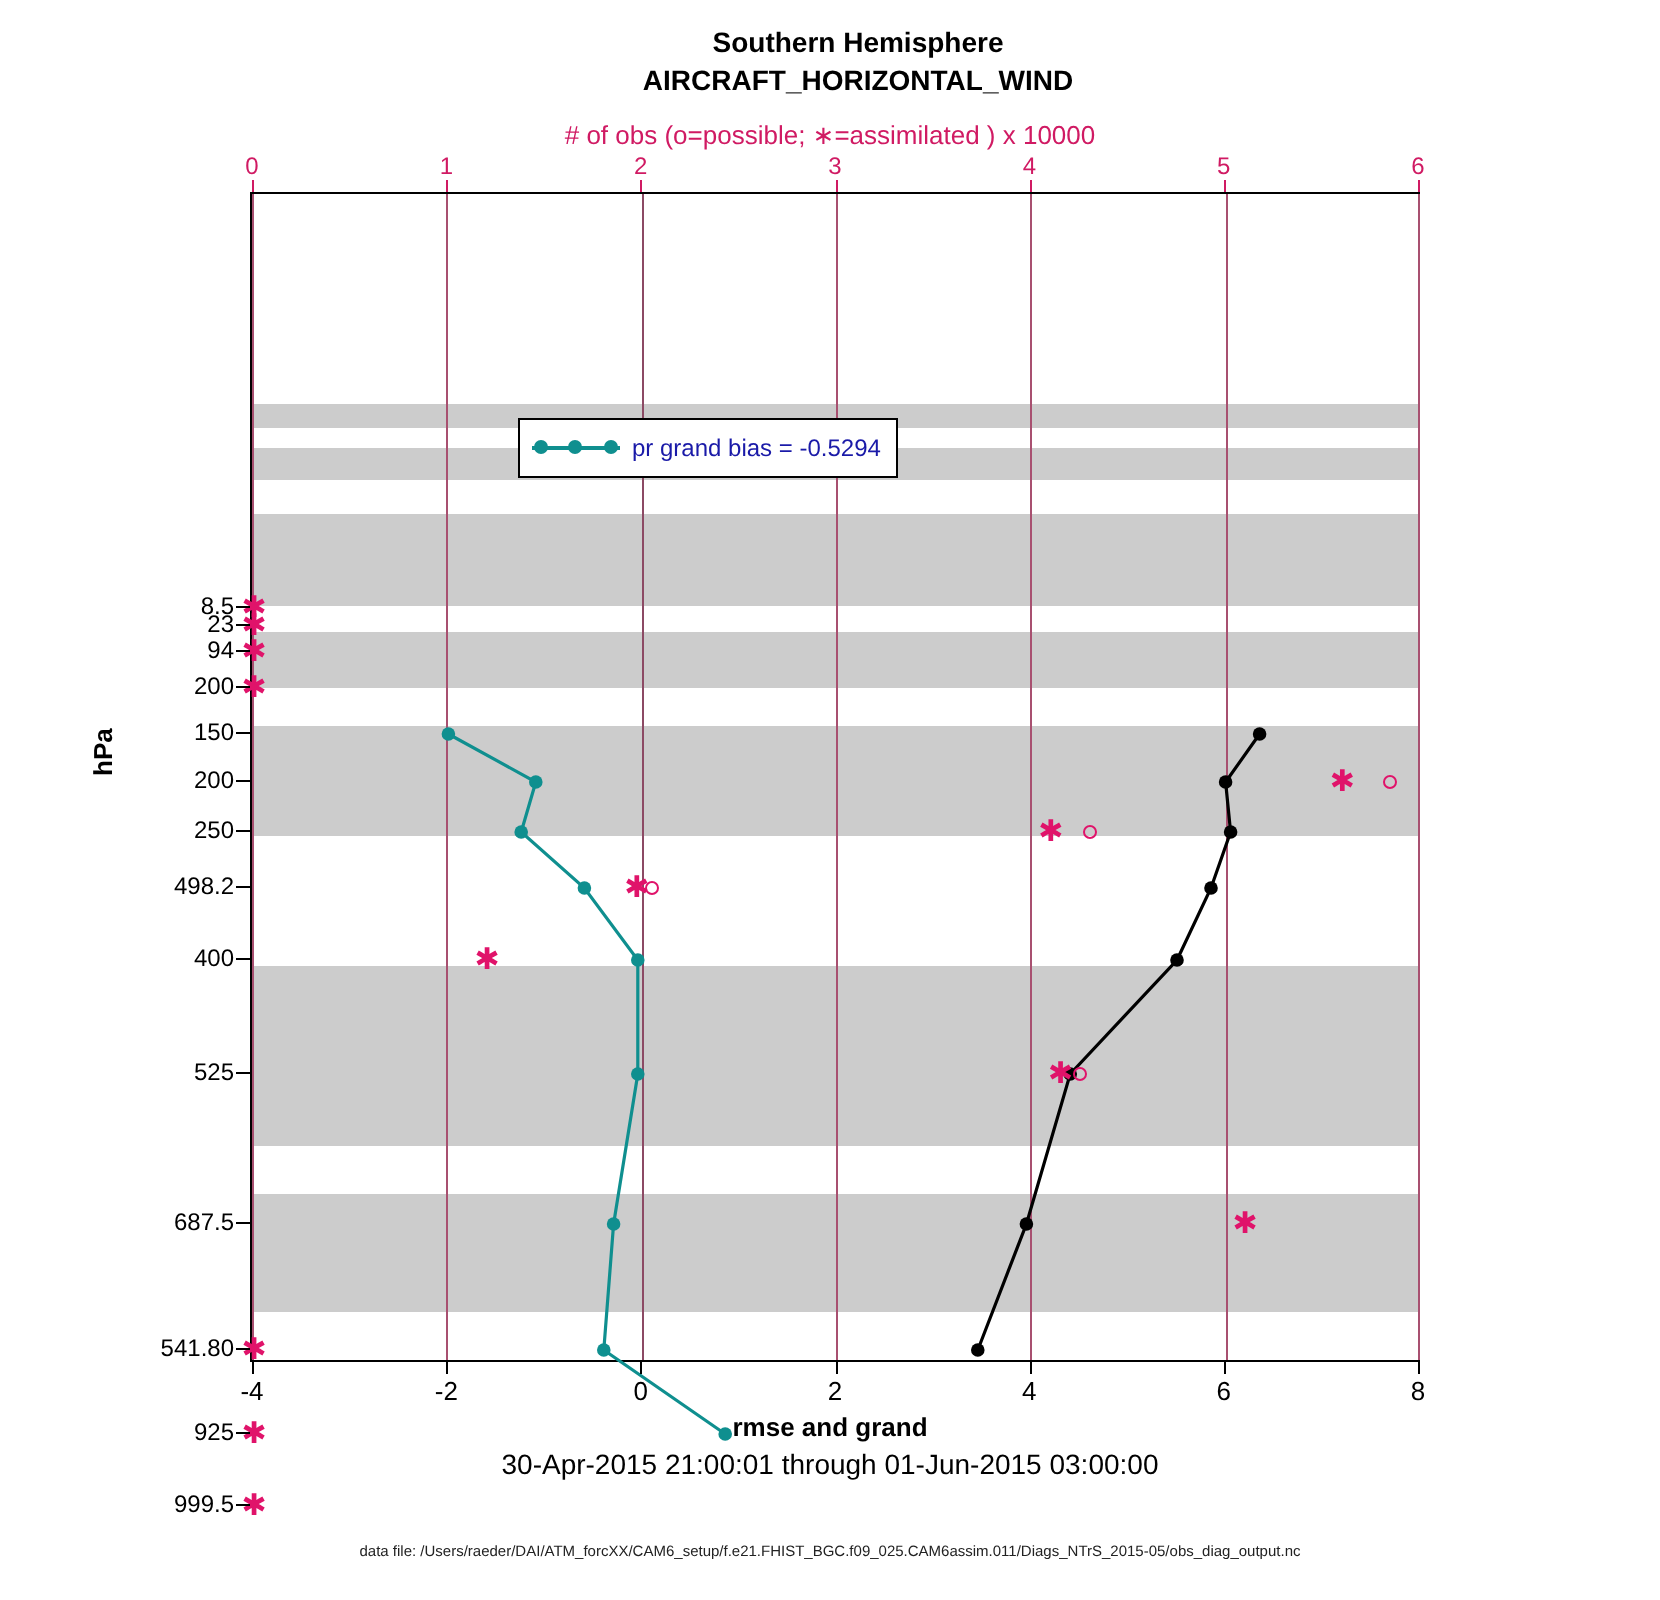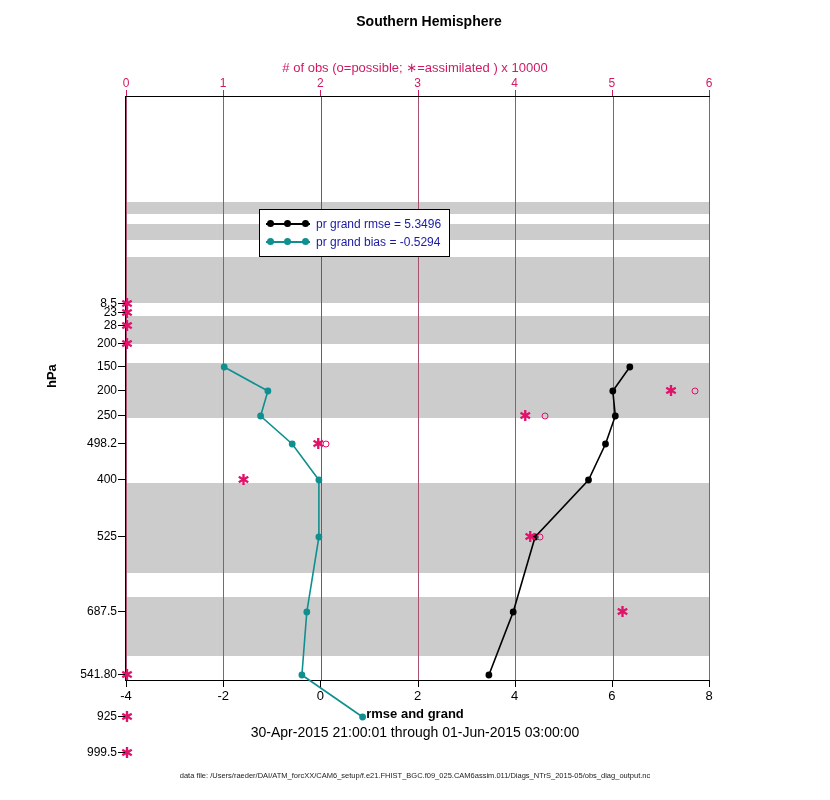--- a/index.html
+++ b/index.html
@@ -216,20 +216,21 @@
     border: 1.4px solid #e0136a;
     border-radius: 50%;
     box-sizing: border-box;
   }
 </style>
 </head>
 <body>
 
 <div class="title-block">
   <div class="title-line">Southern Hemisphere</div>
+  <div class="title-line">AIRCRAFT_HORIZONTAL_WIND</div>
 </div>
 
 <div class="top-axis-label"># of obs (o=possible; ∗=assimilated ) x 10000</div>
 
 <div id="top-axis">
     <div class="top-tick" style="left: 126px;"></div>
     <div class="top-tick-label" style="left: 126px;">0</div>
     <div class="top-tick" style="left: 223.167px;"></div>
     <div class="top-tick-label" style="left: 223.167px;">1</div>
     <div class="top-tick" style="left: 320.333px;"></div>
@@ -300,45 +301,36 @@
       <div class="obs-marker star" style="left: 1px; top: 656px;">✱</div>
       <div class="obs-marker circ" style="left: 569.425px; top: 294px;"></div>
       <div class="obs-marker circ" style="left: 418.817px; top: 319px;"></div>
       <div class="obs-marker circ" style="left: 200.192px; top: 347px;"></div>
       <div class="obs-marker circ" style="left: 413.958px; top: 440px;"></div>
     </div>
 
   <div id="legend">
     <div class="legend-row">
       <span class="legend-sample">
-        <span class="lseg" style="background:#000"></span>
-        <span class="ldot d1" style="background:#000"></span>
-        <span class="ldot d2" style="background:#000"></span>
-        <span class="ldot d3" style="background:#000"></span>
-      </span>
-      <span class="legend-text">pr grand rmse = 5.3496</span>
-    </div>
-    <div class="legend-row">
-      <span class="legend-sample">
         <span class="lseg" style="background:#0f8f8f"></span>
         <span class="ldot d1" style="background:#0f8f8f"></span>
         <span class="ldot d2" style="background:#0f8f8f"></span>
         <span class="ldot d3" style="background:#0f8f8f"></span>
       </span>
       <span class="legend-text">pr grand bias = -0.5294</span>
     </div>
   </div>
 </div>
 
 <div id="y-axis">
     <div class="y-label" style="top: 303px;">8.5</div>
     <div class="y-tick" style="top: 303px;"></div>
     <div class="y-label" style="top: 312px;">23</div>
     <div class="y-tick" style="top: 312px;"></div>
-    <div class="y-label" style="top: 325px;">28</div>
+    <div class="y-label" style="top: 325px;">94</div>
     <div class="y-tick" style="top: 325px;"></div>
     <div class="y-label" style="top: 343px;">200</div>
     <div class="y-tick" style="top: 343px;"></div>
     <div class="y-label" style="top: 366px;">150</div>
     <div class="y-tick" style="top: 366px;"></div>
     <div class="y-label" style="top: 390px; margin-left: 20px;">200</div>
     <div class="y-tick" style="top: 390px;"></div>
     <div class="y-label" style="top: 415px;">250</div>
     <div class="y-tick" style="top: 415px;"></div>
     <div class="y-label" style="top: 443px;">498.2</div>

